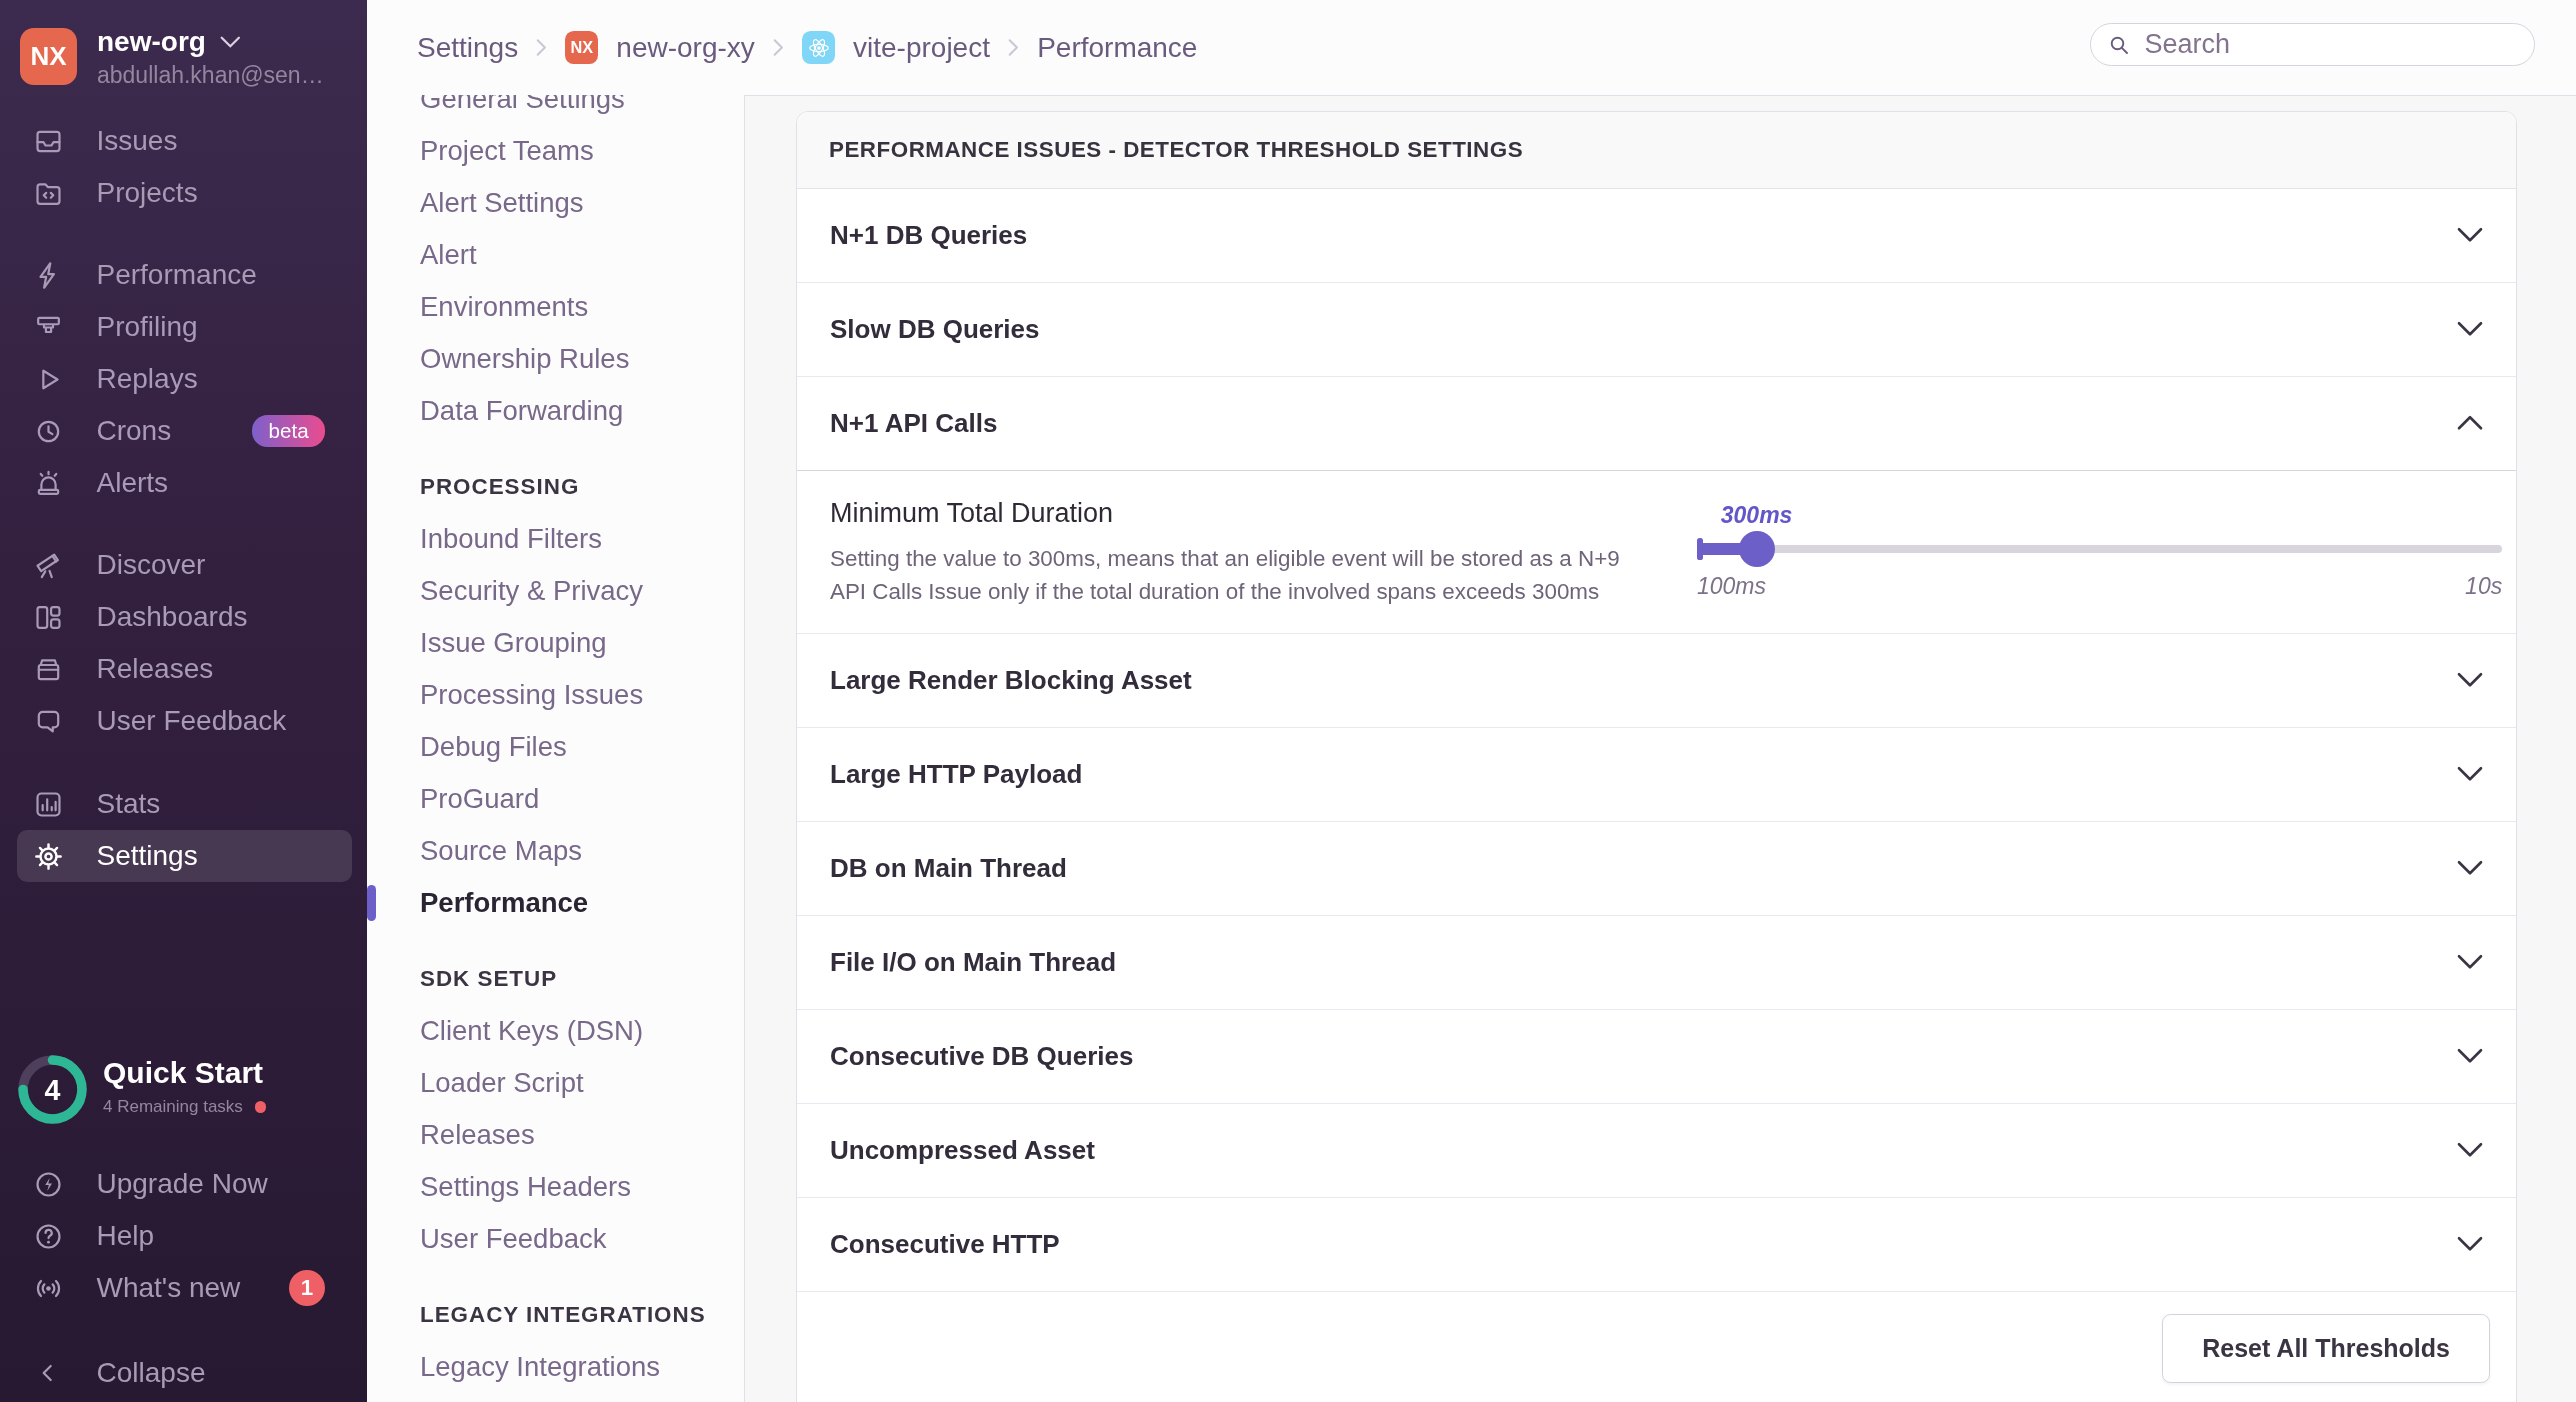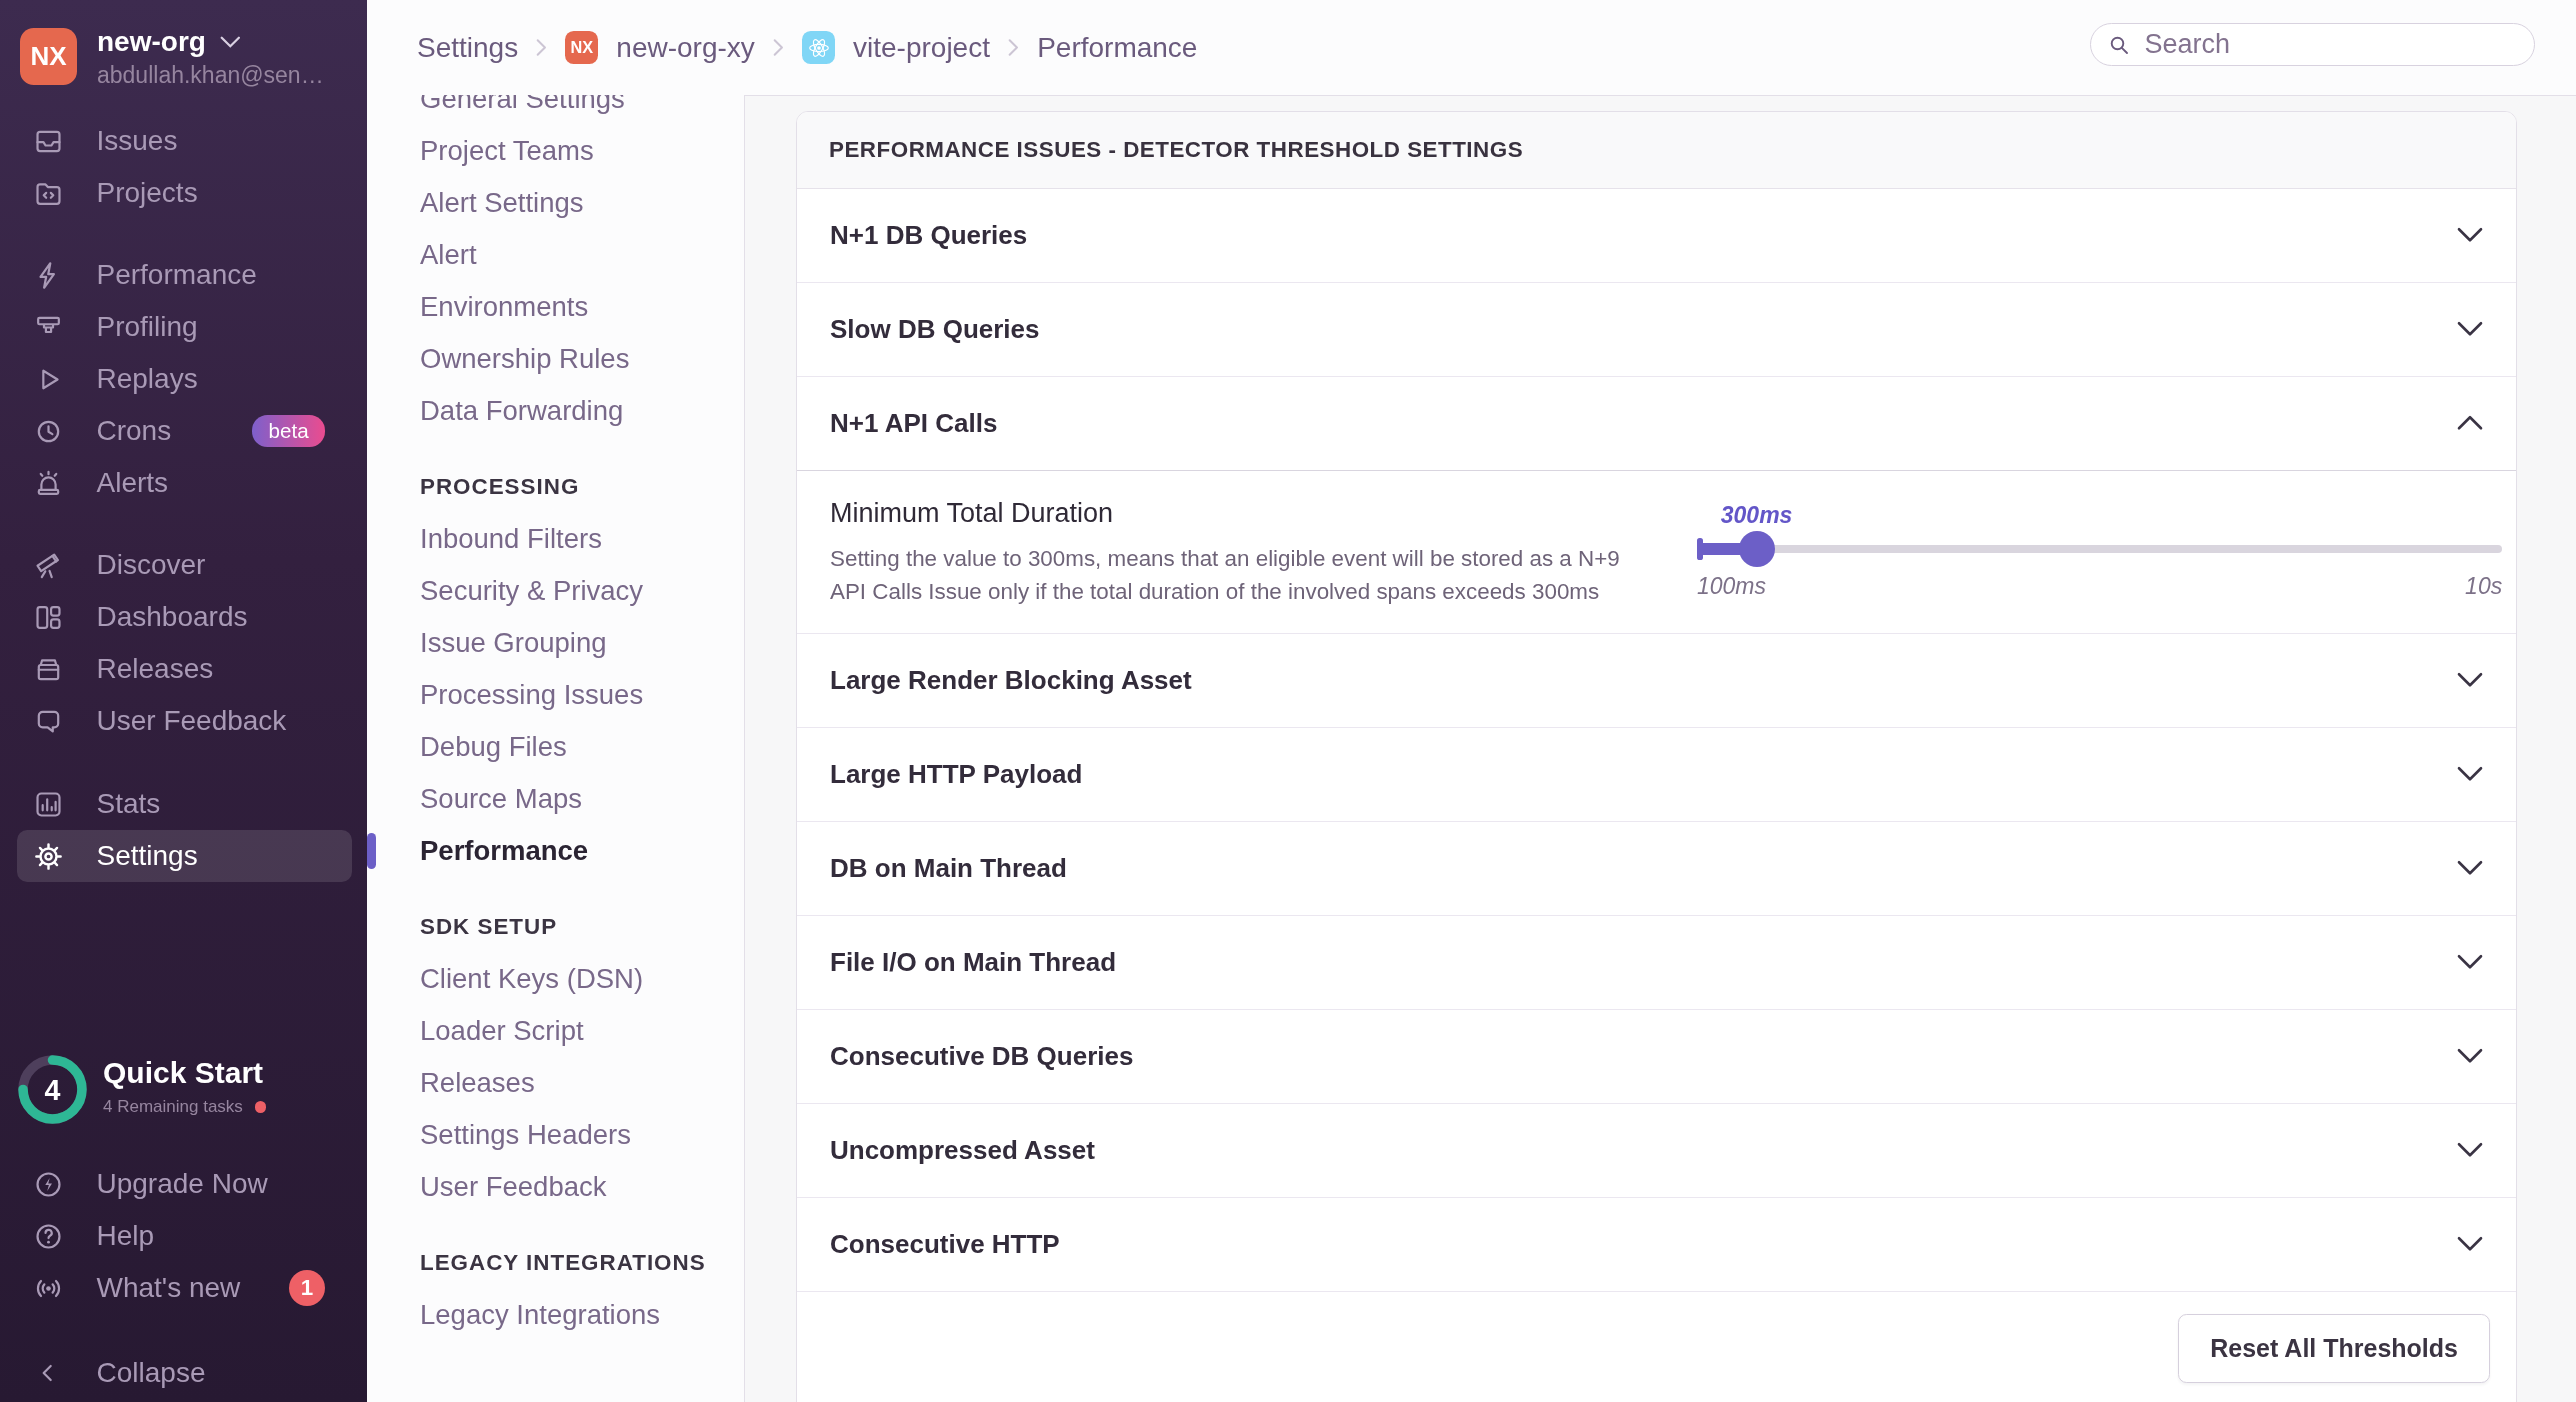--- a/index.html
+++ b/index.html
@@ -81,21 +81,21 @@
   .slider-value { position:absolute; top:31px; transform:translateX(-50%); font-size:23px; font-weight:700; color:#6356c8; }
   .slider-track { position:absolute; top:74px; left:0; right:0; height:8.6px; border-radius:4.3px; background:#d9d5de; }
   .slider-fill { position:absolute; top:72px; left:0; height:12px; background:#6c5fc7; border-radius:6px; }
   .slider-cap { position:absolute; left:0; top:67px; width:6px; height:22.4px; border-radius:2.6px; background:#6c5fc7; }
   .slider-thumb { position:absolute; top:60px; width:36px; height:36px; margin-left:-18px; border-radius:50%;
     background:#6c5fc7; cursor:pointer; }
   .slider-min { position:absolute; left:0; top:102px; font-size:23px; color:#7c7188; }
   .slider-max { position:absolute; right:0; top:102px; font-size:23px; color:#7c7188; }
 
   .card-footer { height:120px; position:relative; background:#fff; }
-  .reset-btn { position:absolute; right:26px; top:22.4px; height:69px; padding:0 31px; background:#fff;
+  .reset-btn { position:absolute; right:26px; top:22.4px; height:69px; padding:0 39px; background:#fff;
     border:0.9px solid #d6d0dd; border-radius:8.6px; font-size:25px; font-weight:700; color:#3b3442;
     display:flex; align-items:center; cursor:pointer; box-shadow:0 1.7px 2.6px rgba(40,30,60,.05); }
 
   svg { display:block; }
 </style>
 </head>
 <body>
 
 <div class="app">
 
@@ -315,20 +315,21 @@
       <div class="nav-item">Environments</div>
       <div class="nav-item">Ownership Rules</div>
       <div class="nav-item">Data Forwarding</div>
 
       <div class="nav-header">PROCESSING</div>
       <div class="nav-item">Inbound Filters</div>
       <div class="nav-item">Security &amp; Privacy</div>
       <div class="nav-item">Issue Grouping</div>
       <div class="nav-item">Processing Issues</div>
       <div class="nav-item">Debug Files</div>
+      <div class="nav-item">ProGuard</div>
       <div class="nav-item">Source Maps</div>
       <div class="nav-item active">
         <span class="active-bar"></span>
         <span>Performance</span>
       </div>
 
       <div class="nav-header">SDK SETUP</div>
       <div class="nav-item">Client Keys (DSN)</div>
       <div class="nav-item">Loader Script</div>
       <div class="nav-item">Releases</div>

